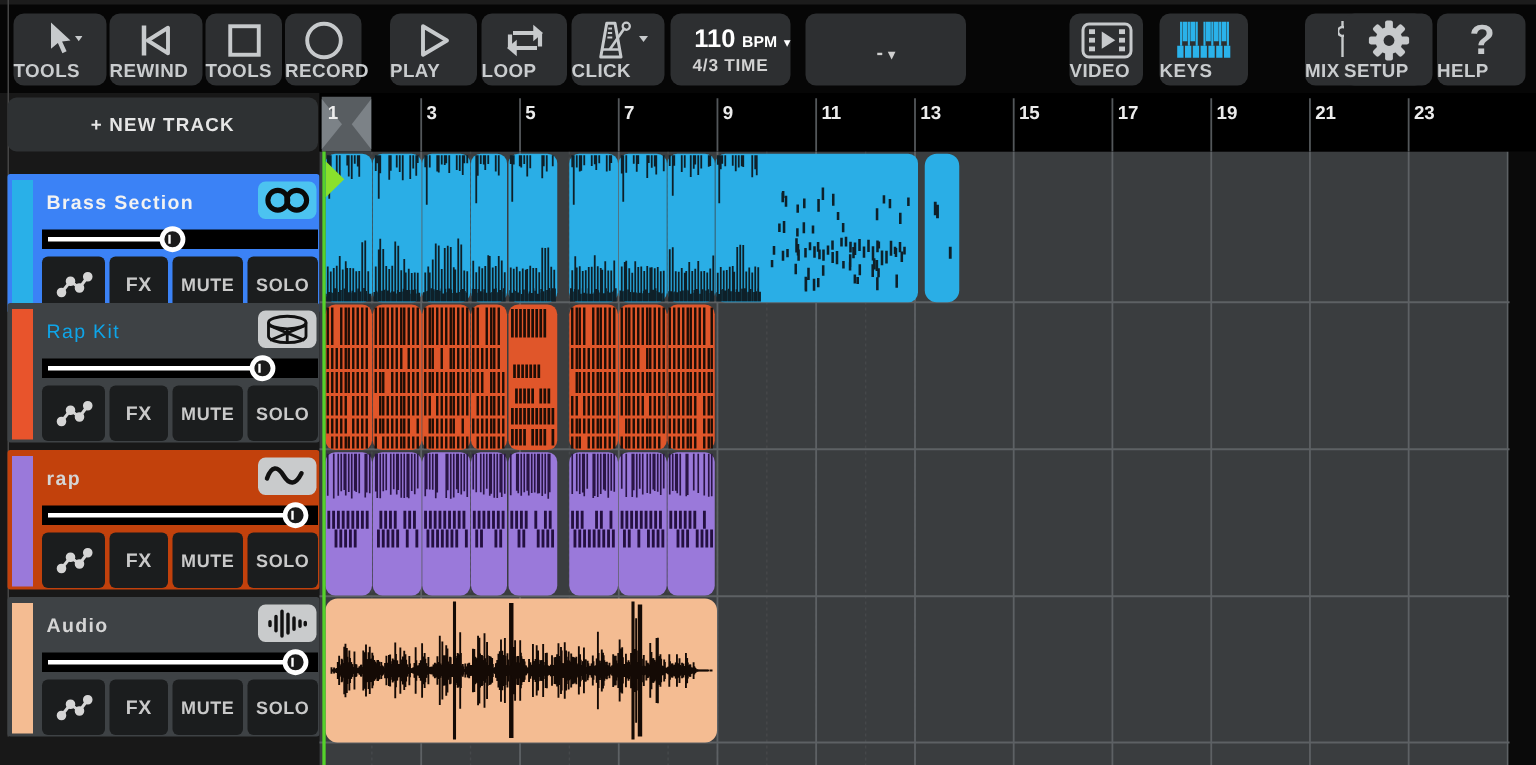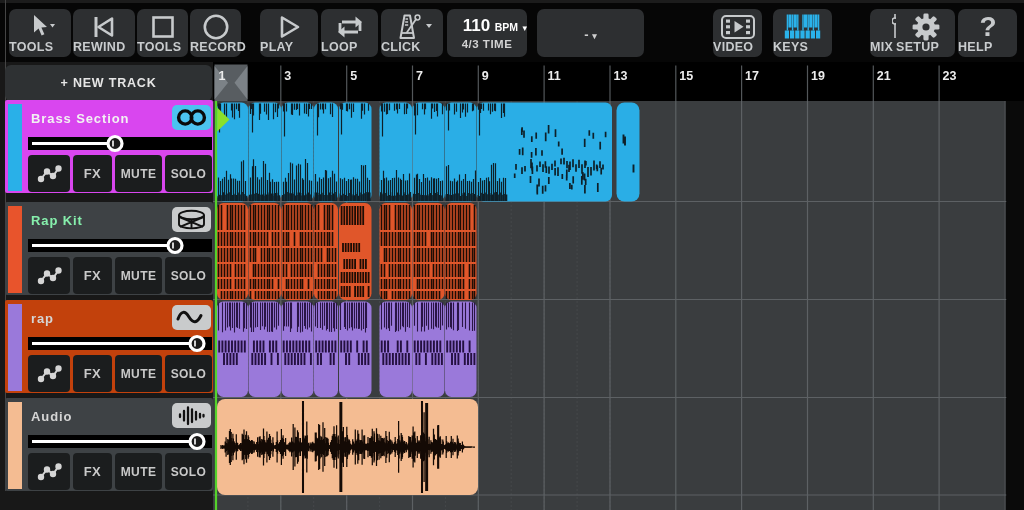--- a/index.html
+++ b/index.html
@@ -167,21 +167,21 @@
         <svg width="28" height="28" viewBox="0 0 28 28">
           <text x="14" y="23" text-anchor="middle" font-family="Liberation Sans, sans-serif" font-size="28" font-weight="700" fill="#c7cacc">?</text>
         </svg>
       </div>
       <div class="tbl">HELP</div>
     </div>
 </div>
 <div style="position:absolute;left:0;top:62px;width:213px;height:448px;background:#181818"></div>
 <div style="position:absolute;left:4.5px;top:0px;width:1.5px;height:491px;background:#454545"></div>
 <div style="position:absolute;left:5px;top:64.5px;width:207px;height:36.5px;background:#2e3133;border-radius:6px;display:flex;align-items:center;justify-content:center;color:#e6e6e6;font-size:12.5px;font-weight:700;letter-spacing:0.8px">+ NEW TRACK</div>
-<div style="position:absolute;left:5px;top:100px;width:208px;height:93px;background:#d946ef;border-radius:2px">
+<div style="position:absolute;left:5px;top:116px;width:208px;height:93px;background:#3b82f6;border-radius:2px">
     <div style="position:absolute;left:3px;top:4px;width:14px;height:87px;background:#29b0e8"></div>
     <div style="position:absolute;left:26px;top:11px;font-size:13px;font-weight:700;letter-spacing:0.9px;color:#f2f2f2">Brass Section</div>
     <div style="position:absolute;left:167px;top:5px;width:39px;height:25px;background:#4cc3f0;border-radius:5px;display:flex;align-items:center;justify-content:center">
       <svg width="39" height="25" viewBox="0 0 39 25">
         <g stroke="#0a0a0a" stroke-width="3.4" fill="none">
           <circle cx="13.2" cy="12.5" r="6.6"></circle>
           <circle cx="25.8" cy="12.5" r="6.6"></circle>
         </g>
       </svg>
     </div>
@@ -207,21 +207,21 @@
     </div>
     <div style="position:absolute;left:110px;top:55px;width:47px;height:37px;background:#1b1d1e;border-radius:4px;display:flex;align-items:center;justify-content:center">
       <span style="color:#c9c9c9;font-size:12px;font-weight:700;letter-spacing:0.4px">MUTE</span>
     </div>
     <div style="position:absolute;left:160px;top:55px;width:47px;height:37px;background:#1b1d1e;border-radius:4px;display:flex;align-items:center;justify-content:center">
       <span style="color:#c9c9c9;font-size:12px;font-weight:700;letter-spacing:0.4px">SOLO</span>
     </div>
   </div>
 <div style="position:absolute;left:5px;top:202px;width:208px;height:93px;background:#3e4245;border-radius:2px">
     <div style="position:absolute;left:3px;top:4px;width:14px;height:87px;background:#e8542c"></div>
-    <div style="position:absolute;left:26px;top:11px;font-size:13px;font-weight:700;letter-spacing:0.9px;color:#86efac">Rap Kit</div>
+    <div style="position:absolute;left:26px;top:11px;font-size:13px;font-weight:400;letter-spacing:0.9px;color:#0ea5e9">Rap Kit</div>
     <div style="position:absolute;left:167px;top:5px;width:39px;height:25px;background:#c9cbcc;border-radius:5px;display:flex;align-items:center;justify-content:center">
       <svg width="39" height="25" viewBox="0 0 39 25">
         <g stroke="#111" stroke-width="1.9" fill="none">
           <ellipse cx="19.5" cy="8" rx="12.5" ry="4.2"></ellipse>
           <path d="M7 8 V17.2 C7 19.6 12.6 21.4 19.5 21.4 C26.4 21.4 32 19.6 32 17.2 V8"></path>
           <path d="M7.5 10 L31 19.8 M31.5 10 L8 19.8 M19.5 12.2 V21.2"></path>
         </g>
       </svg>
     </div>
     <div style="position:absolute;left:23px;top:37px;width:184px;height:13px;background:#000"></div>

